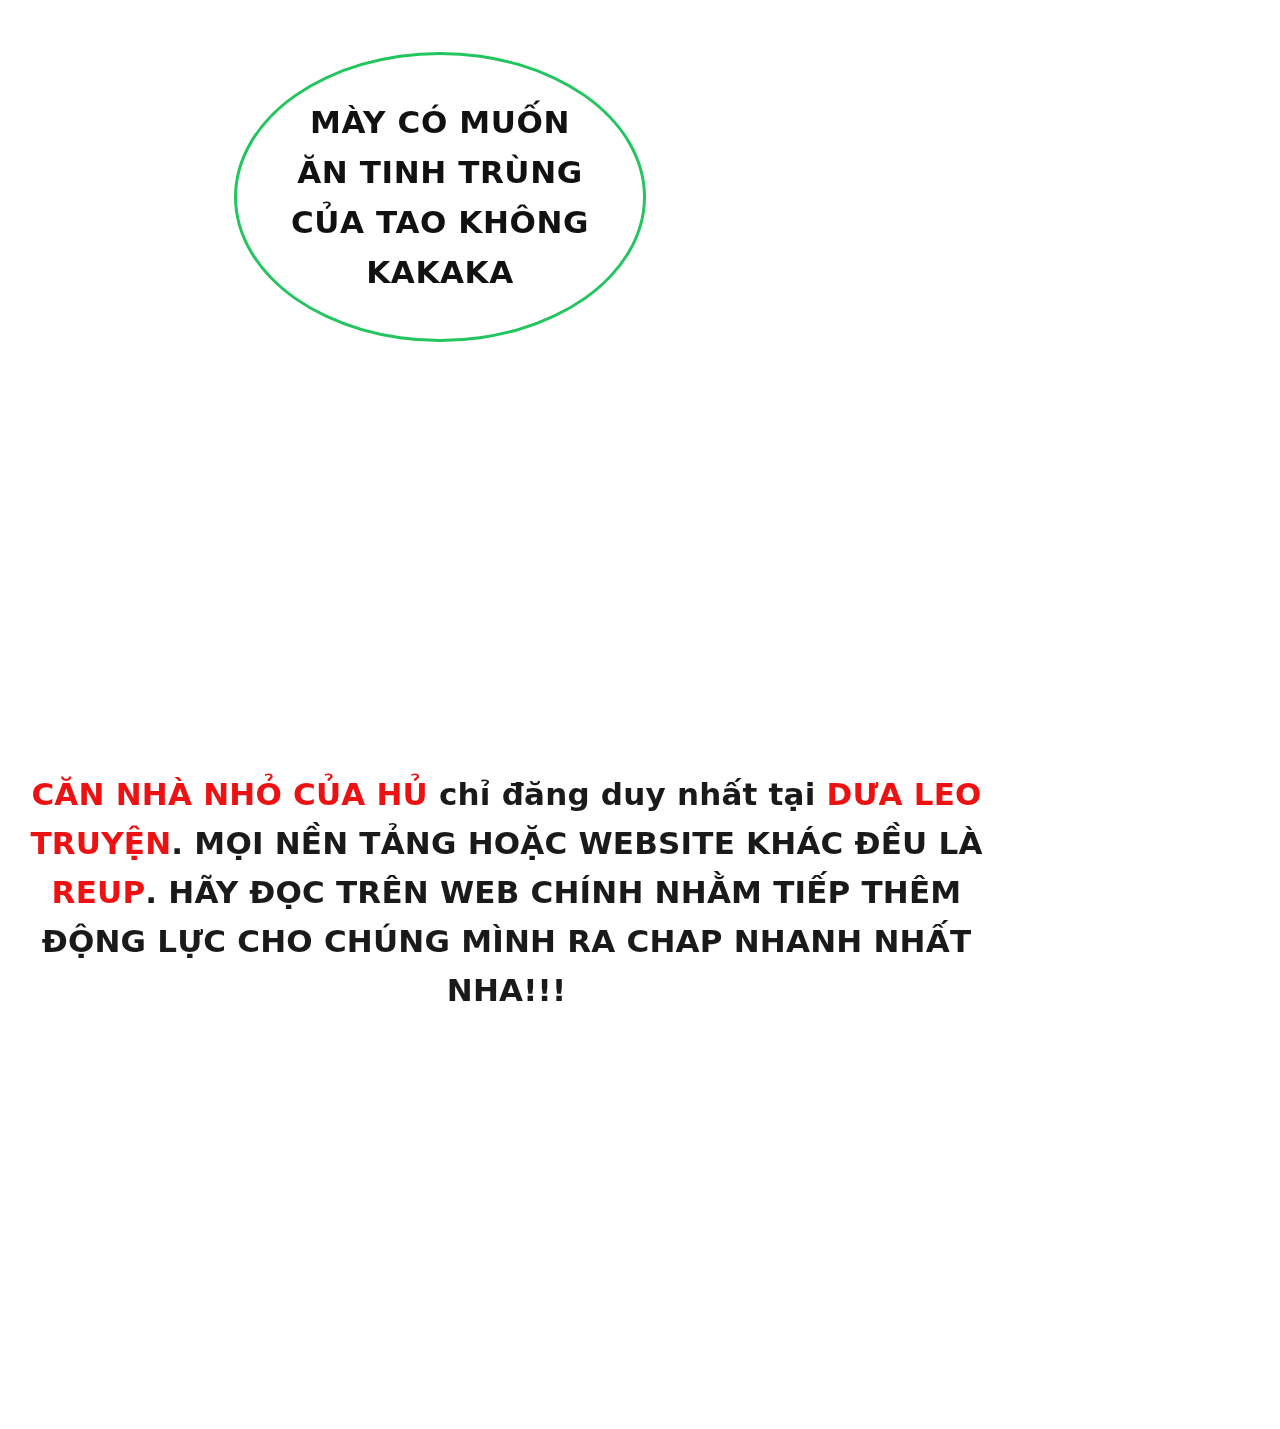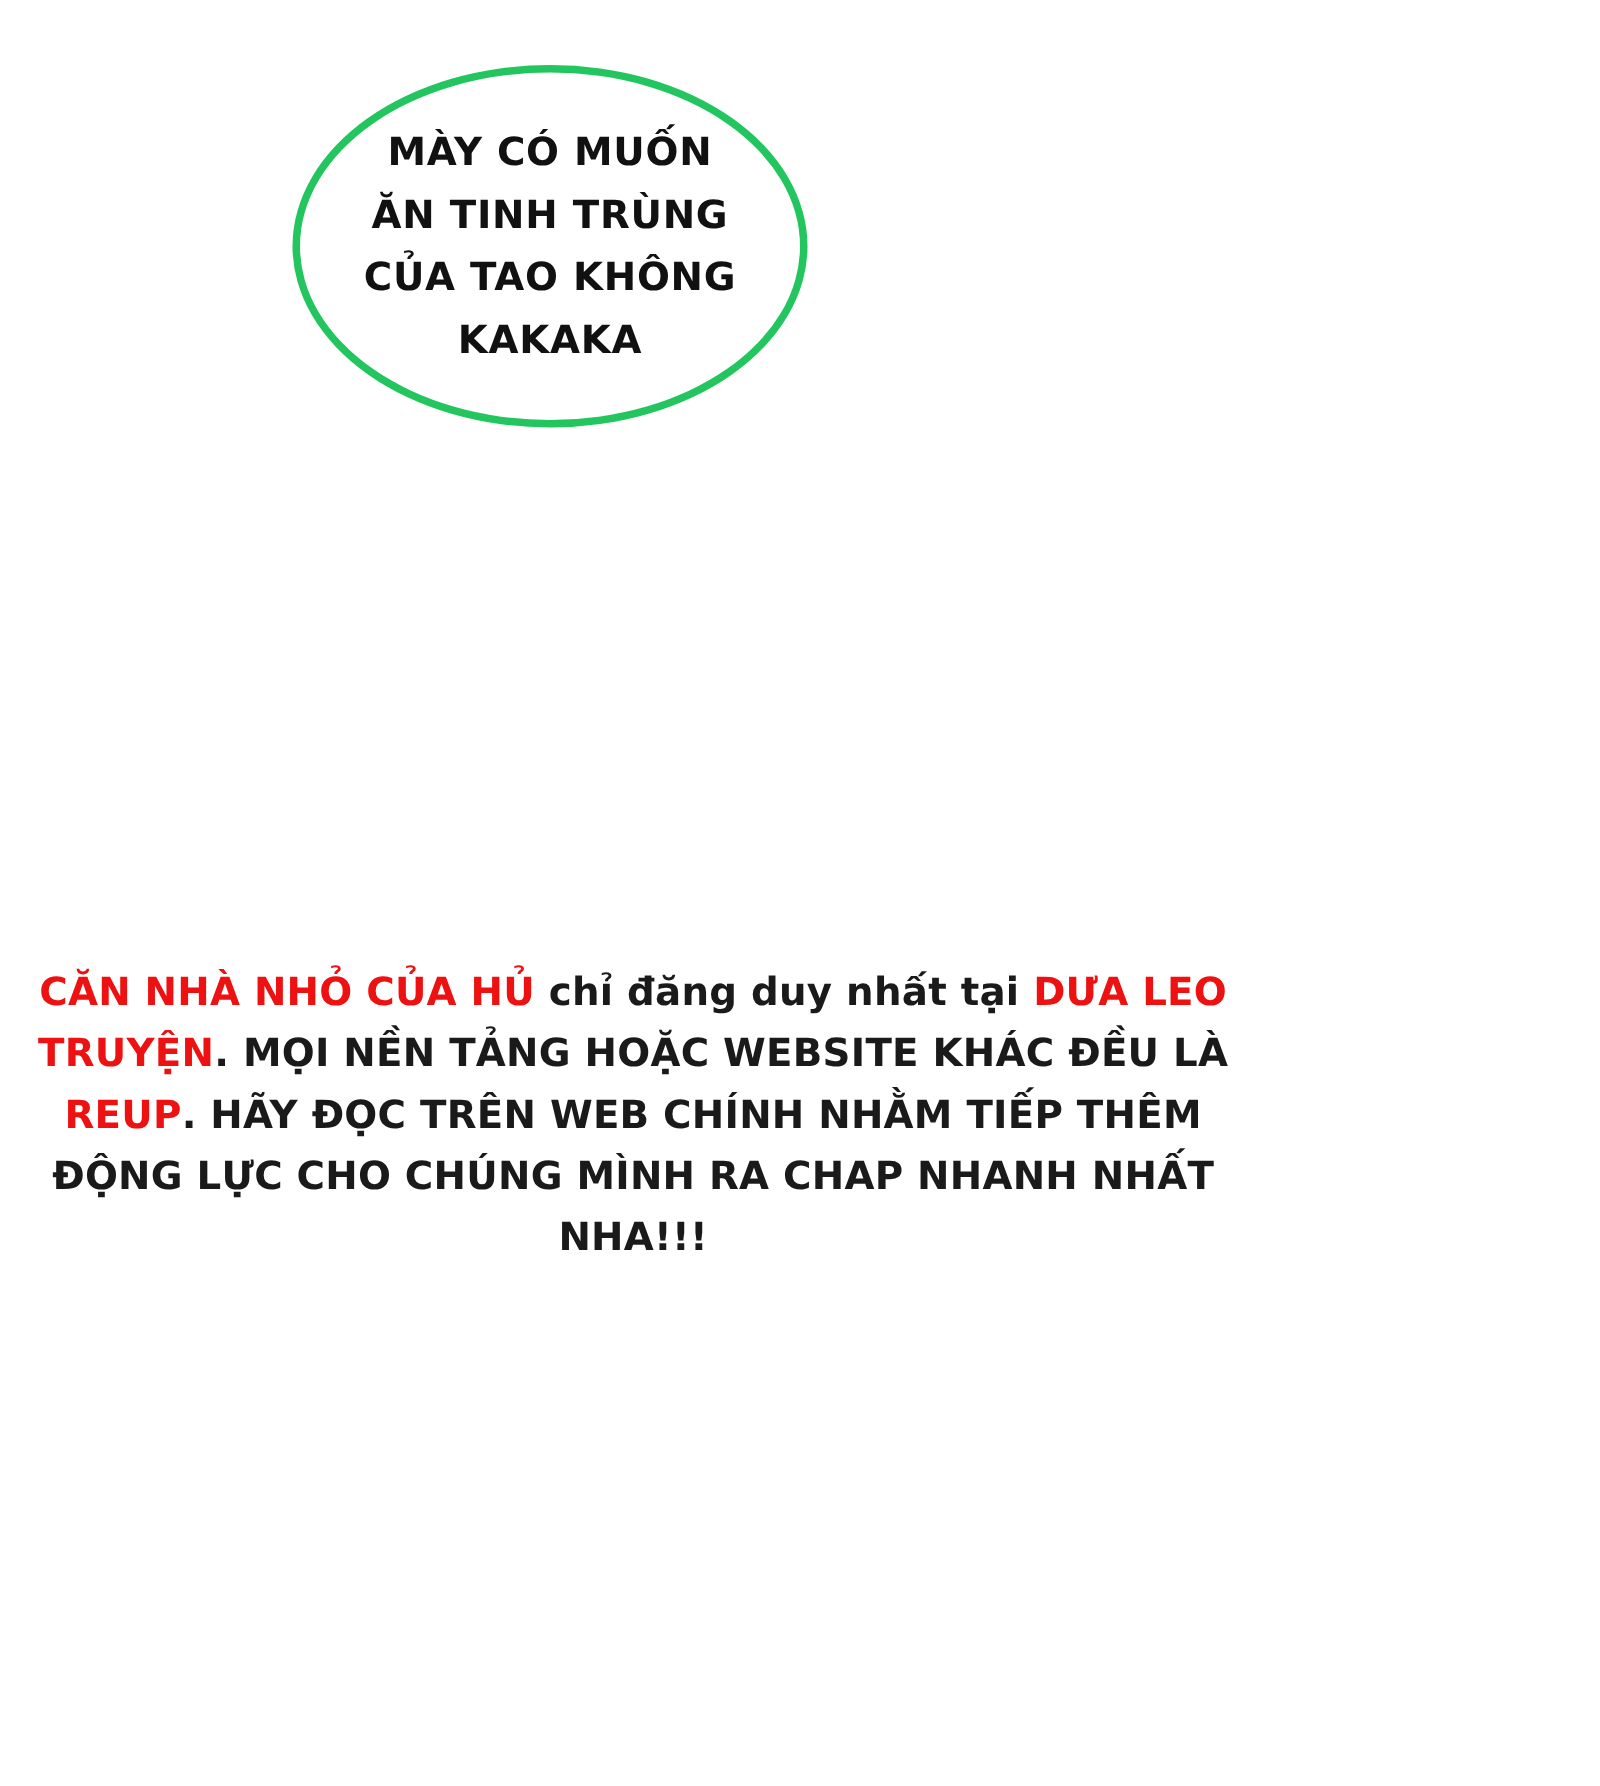--- a/index.html
+++ b/index.html
@@ -15,21 +15,21 @@
     overflow: hidden;
   }
 
   
   .speech-bubble {
     position: absolute;
     left: 234px;
     top: 52px;
     width: 412px;
     height: 290px;
-    border: 6px solid #22c55e;
+    border: 3px solid #22c55e;
     border-radius: 50% / 50%;
     background: #ffffff;
     box-sizing: border-box;
     display: flex;
     align-items: center;
     justify-content: center;
   }
   .bubble-text {
     text-align: center;
     font-family: "DejaVu Sans", sans-serif;

